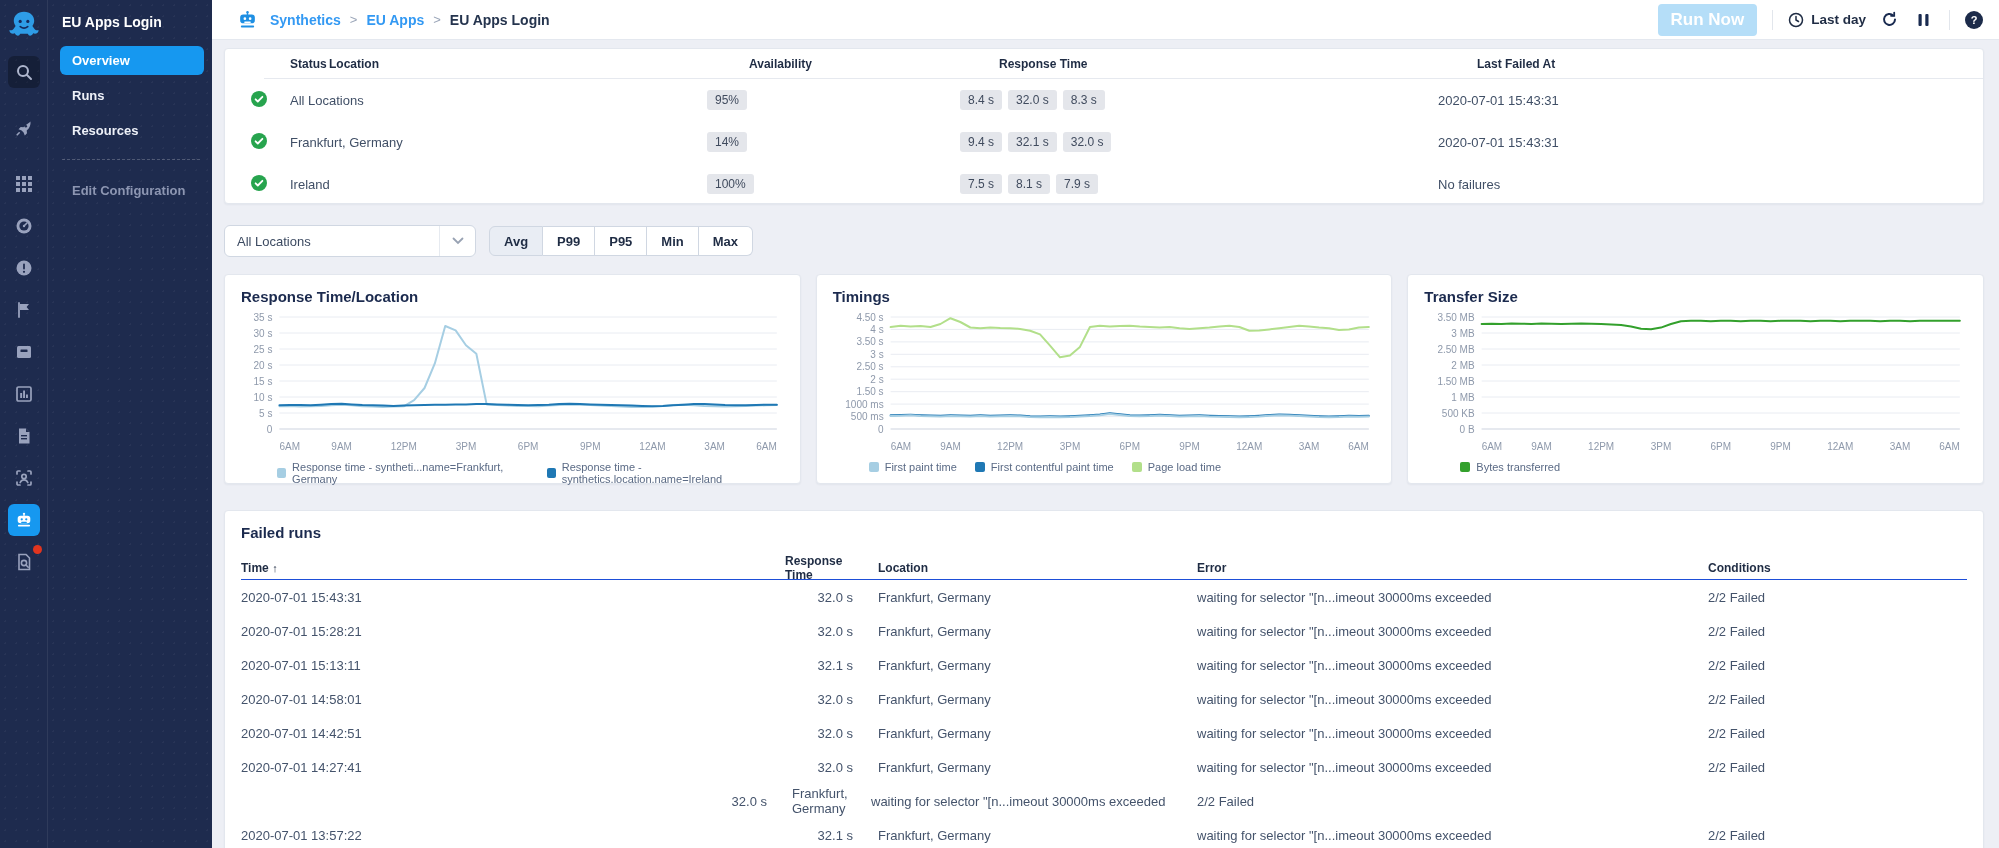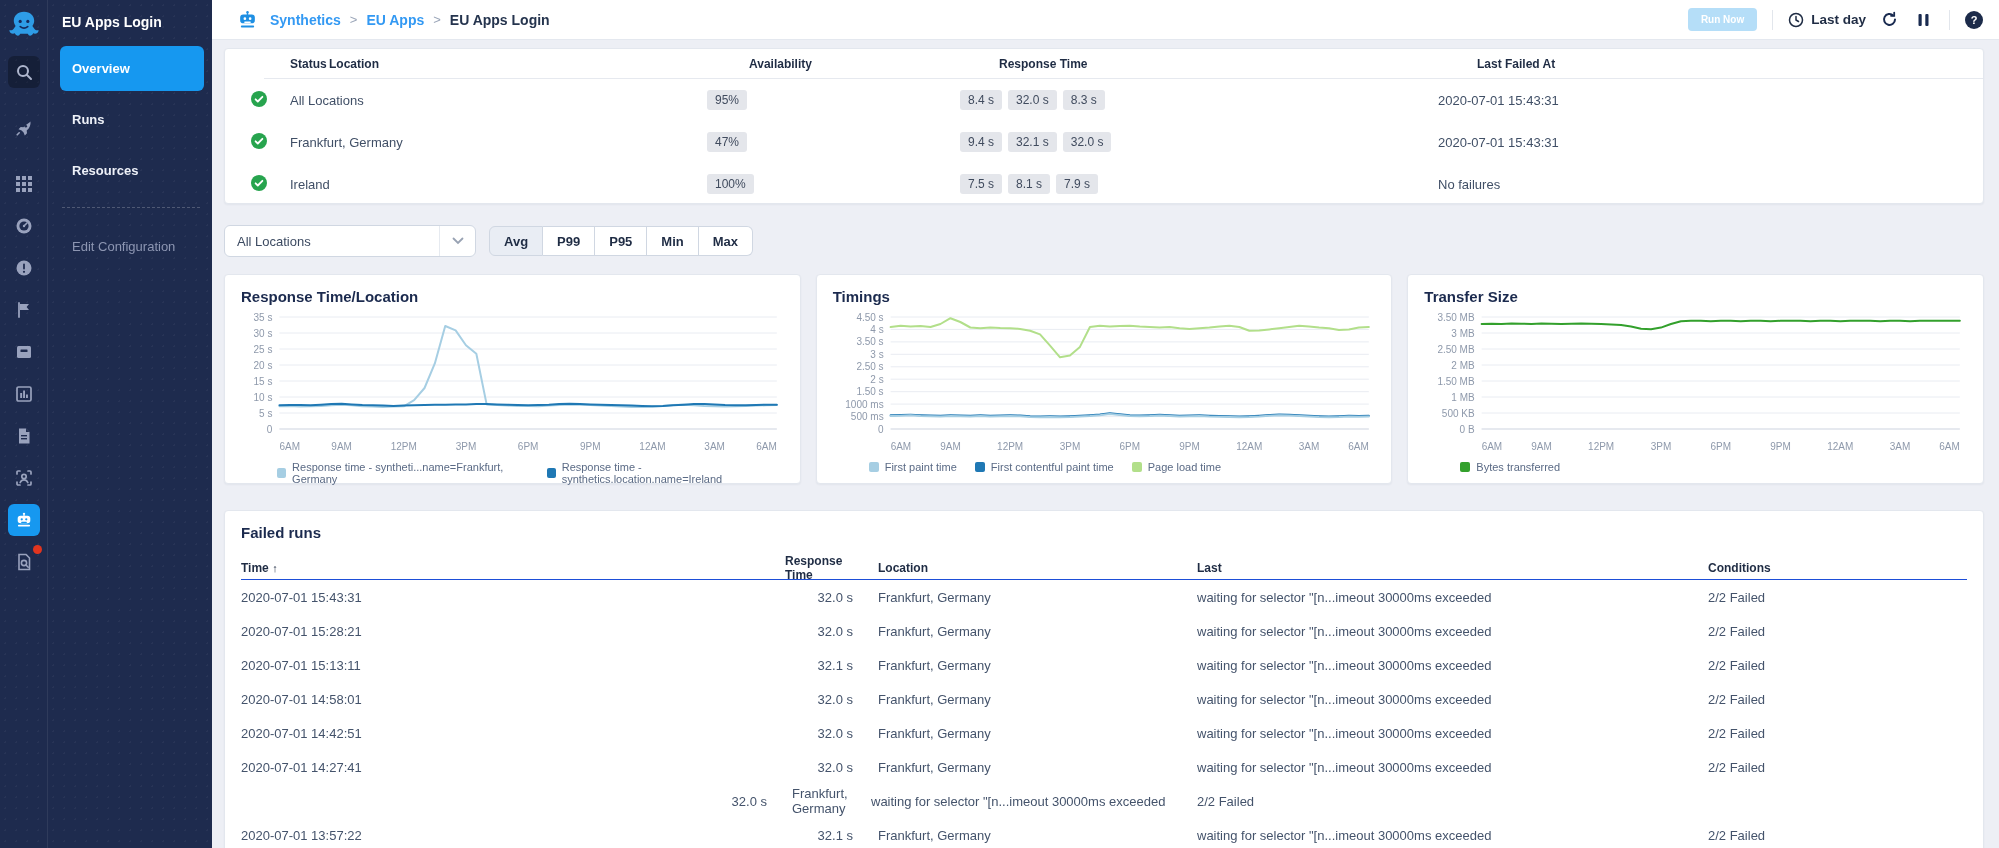--- a/index.html
+++ b/index.html
@@ -16,35 +16,35 @@
   .rail .ric svg { width:18px; height:18px; }
   .ric.searchbox { background:rgba(0,0,0,0.28); margin-bottom:24px; }
   .ric.sp { margin-bottom:24px; }
   .ric.active { background:#1698f0; }
   .ric .reddot { position:absolute; top:-1px; right:-2px; width:9px; height:9px; border-radius:50%; background:#e1351f; }
 
   
   .sidebar { width:164px; flex:0 0 164px; background:#1e2b4e; color:#fff; padding:10px 8px 0 12px;
              background-image:radial-gradient(rgba(255,255,255,0.045) 1px, transparent 1px); background-size:11px 11px; }
   .sb-title { font-size:14px; font-weight:bold; padding:4px 0 16px 2px; }
-  .sb-item { font-size:13px; font-weight:bold; color:#eef1f8; padding:15px 12px; border-radius:6px; margin-bottom:6px; cursor:pointer; }
+  .sb-item { font-size:13px; font-weight:bold; color:#eef1f8; padding:7px 12px; border-radius:6px; margin-bottom:6px; cursor:pointer; }
   .sb-item.active { background:#1698f0; color:#fff; }
   .sb-div { border-top:1px dashed rgba(255,255,255,0.22); margin:14px 4px 16px 2px; }
-  .sb-item.muted { color:#8d96b2; font-weight:normal; }
+  .sb-item.muted { color:#8d96b2; font-weight:bold; }
 
   
   .main { flex:1; display:flex; flex-direction:column; background:#edeff5; min-width:0; }
   .topbar { height:40px; background:#fff; border-bottom:1px solid #e4e8ef; display:flex; align-items:center; padding:0 16px 0 25px; flex:0 0 40px; }
   .crumb-bot { width:21px; height:21px; margin-right:12px; }
   .crumbs { display:flex; align-items:center; gap:9px; font-size:14px; font-weight:bold; }
   .crumb-link { color:#3399f3; cursor:pointer; }
   .crumb-sep { color:#9aa5b8; font-weight:normal; font-size:13px; }
   .crumb-cur { color:#25344e; }
   .topbar-right { margin-left:auto; display:flex; align-items:center; }
-  .run-now { background:#b5def8; color:#fff; font-weight:bold; font-size:10px; border:none; border-radius:4px; padding:6px 13px; cursor:not-allowed; }
+  .run-now { background:#b5def8; color:#fff; font-weight:bold; font-size:17px; border:none; border-radius:4px; padding:6px 13px; cursor:not-allowed; }
   .tb-div { width:1px; height:20px; background:#e2e6ec; margin:0 15px; }
   .timepick { display:flex; align-items:center; gap:7px; font-size:13.5px; color:#1f2c44; font-weight:bold; cursor:pointer; }
   .tb-ic { display:flex; align-items:center; justify-content:center; width:22px; height:22px; cursor:pointer; margin-left:12px; }
   .help-ic { width:18px; height:18px; border-radius:50%; background:#1c2b4a; color:#fff; font-size:11px; font-weight:bold; display:flex; align-items:center; justify-content:center; cursor:pointer; }
 
   .content { padding:8px 15px 0 12px; flex:1; overflow:hidden; }
   .card { background:#fff; border:1px solid #e3e7ee; border-radius:4px; box-shadow:0 1px 2px rgba(25,40,70,0.05); }
 
   
   .status-card { height:156px; }
@@ -286,21 +286,21 @@
   <div class="st-grid st-row">
     <div class="c-status">
       <span>
         <svg viewBox="0 0 16 16">
                     <circle cx="8" cy="8" r="8" fill="#27a44e"></circle>
                     <path d="M4.6 8.3l2.2 2.2 4.6-4.7" stroke="#fff" stroke-width="1.8" fill="none" stroke-linecap="round" stroke-linejoin="round"></path>
                   </svg>
       </span>
     </div>
     <div class="c-loc">Frankfurt, Germany</div>
-    <div><span class="badge c-avail-badge">47%</span></div>
+    <div><span class="badge c-avail-badge">14%</span></div>
     <div class="c-rt">
                 <span class="badge">9.4 s</span>
                 <span class="badge">32.1 s</span>
                 <span class="badge">32.0 s</span>
               </div>
     <div class="c-lf">2020-07-01 15:43:31</div>
   </div>
 
   <div class="st-grid st-row">
     <div class="c-status">
@@ -476,21 +476,21 @@
             </div>
         </div>
       </div>
 
       <div class="card failed-card">
         <div class="fr-title">Failed runs</div>
         <div class="fr-grid fr-head">
           <div><span>Time</span> <span class="sort-arrow">↑</span></div>
           <div class="fr-rt">Response Time</div>
           <div class="fr-loc">Location</div>
-          <div>Last</div>
+          <div>Error</div>
           <div>Conditions</div>
         </div>
         <div id="failed-rows">
   <div class="fr-grid fr-row">
     <div class="fr-time">2020-07-01 15:43:31</div>
     <div class="fr-rt">32.0 s</div>
     <div class="fr-loc">Frankfurt, Germany</div>
     <div class="fr-err">waiting for selector "[n...imeout 30000ms exceeded</div>
     <div class="fr-cond">2/2 Failed</div>
   </div>

